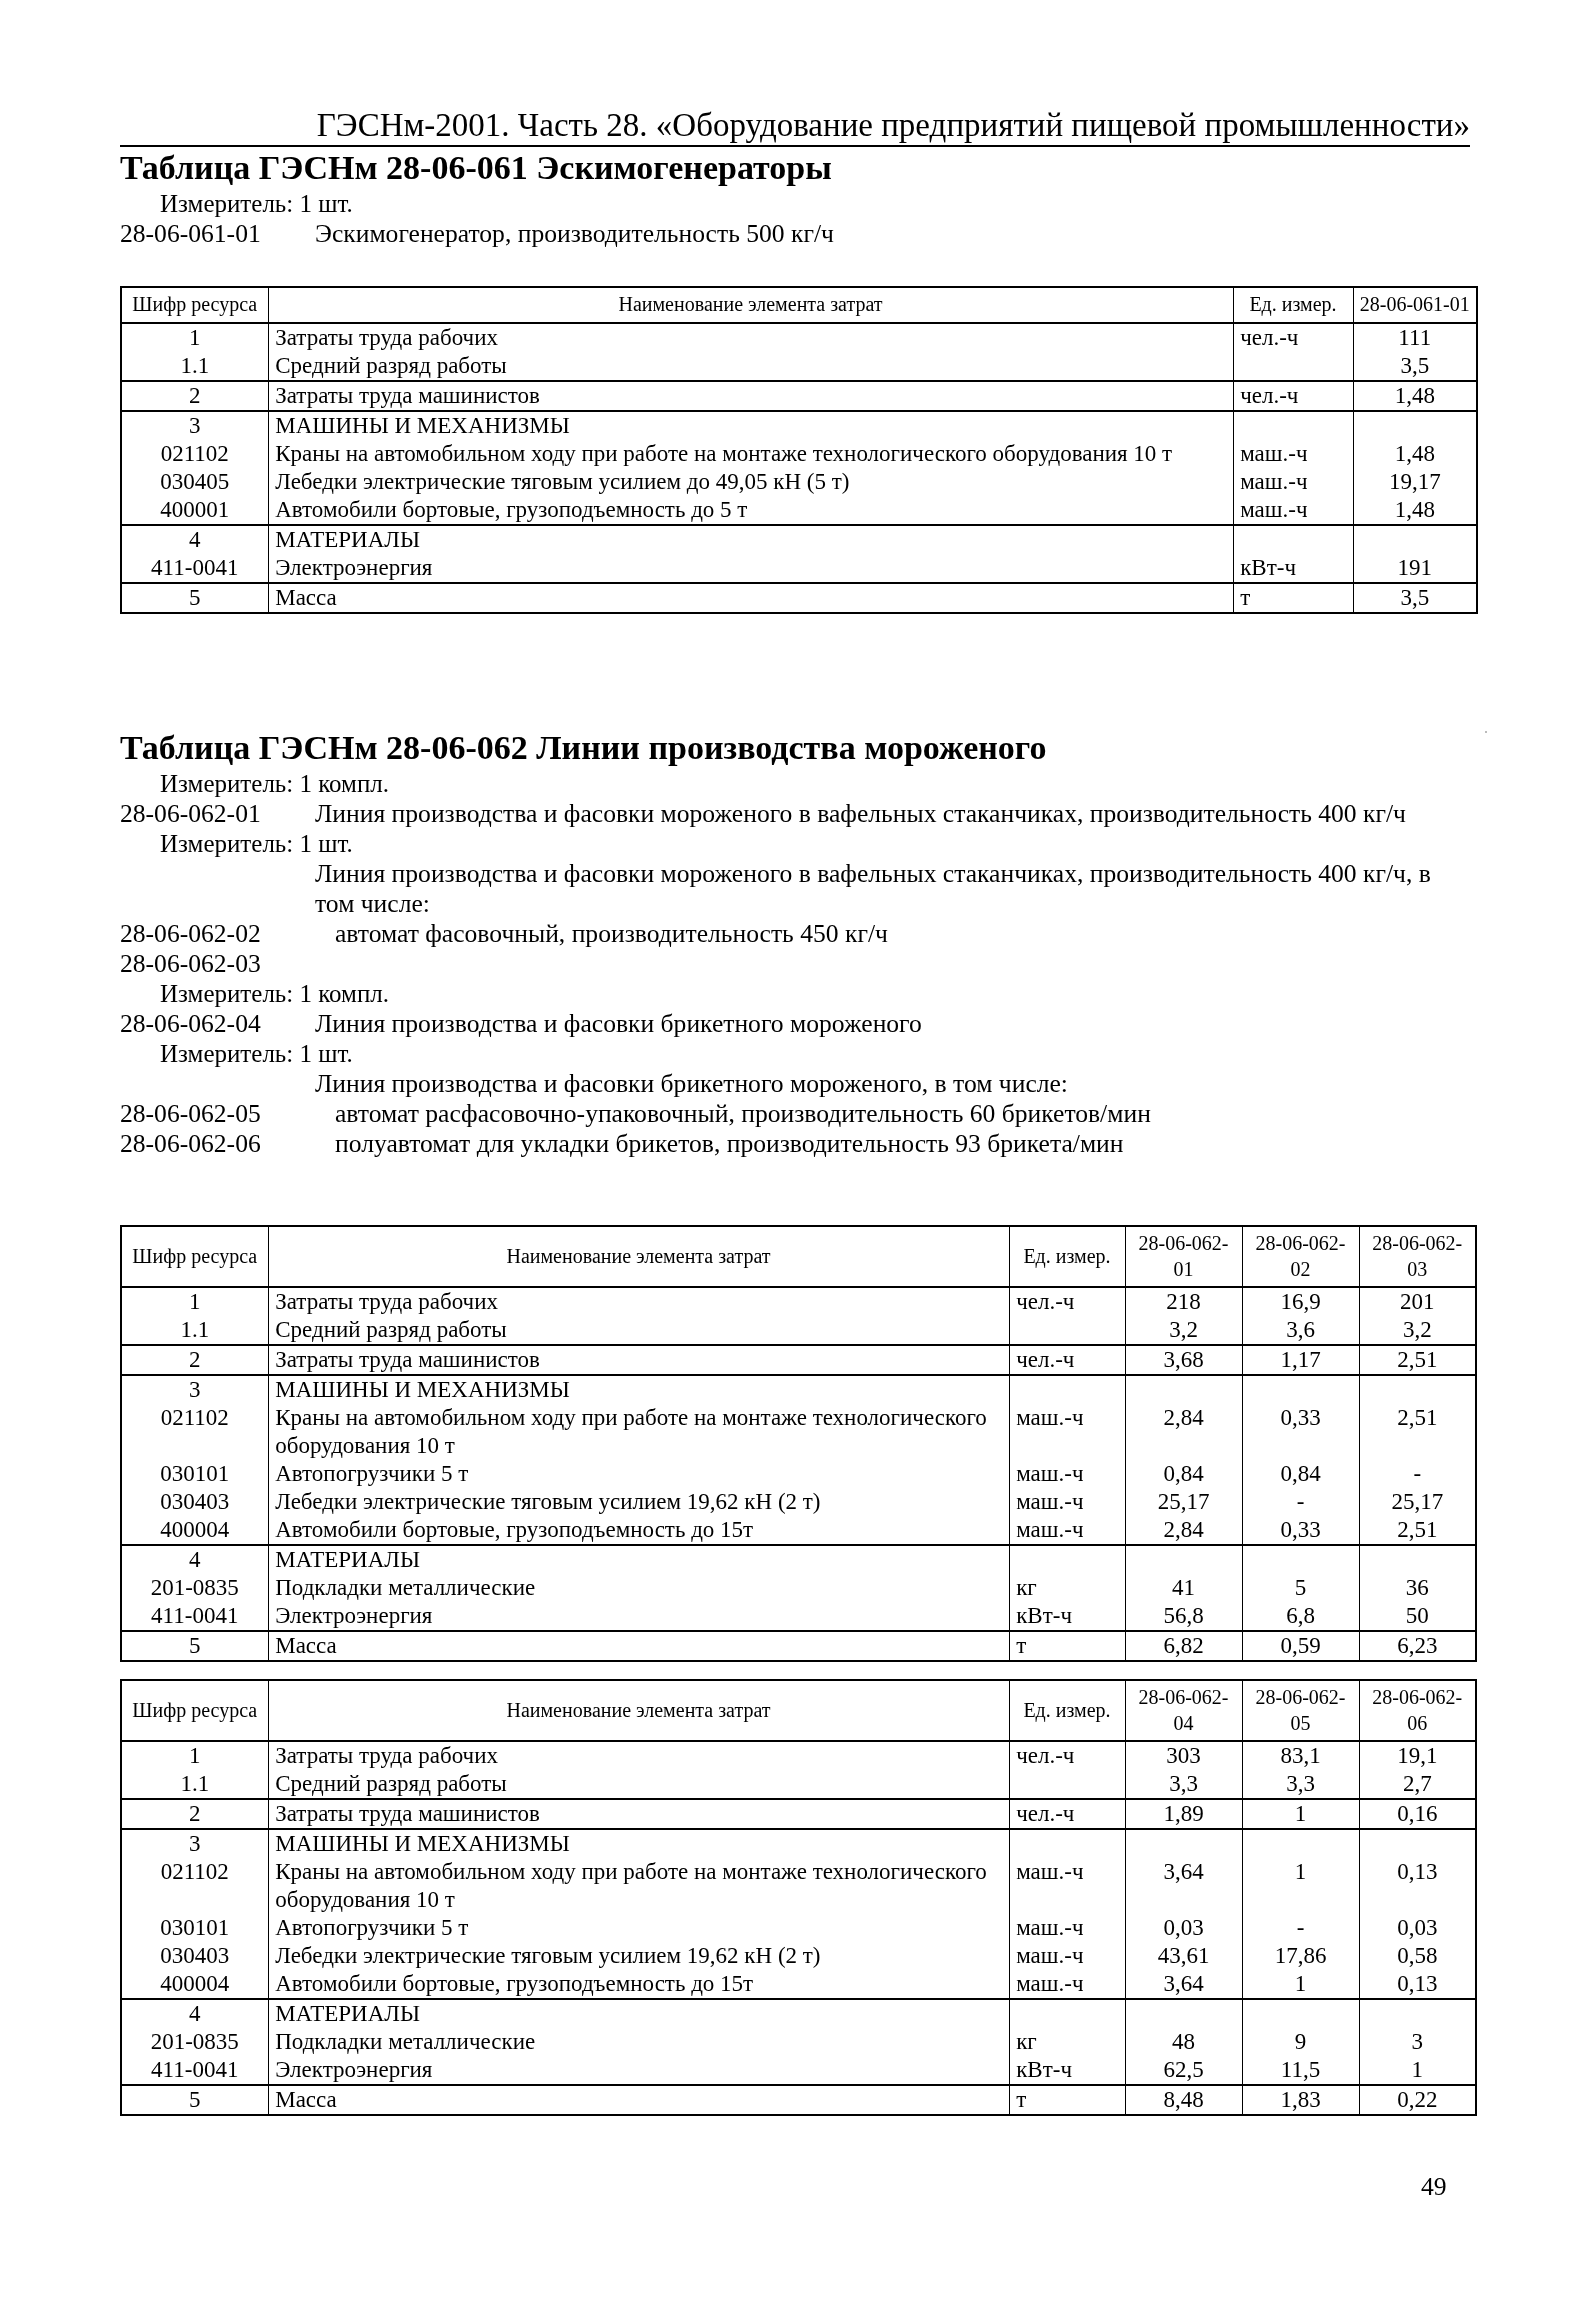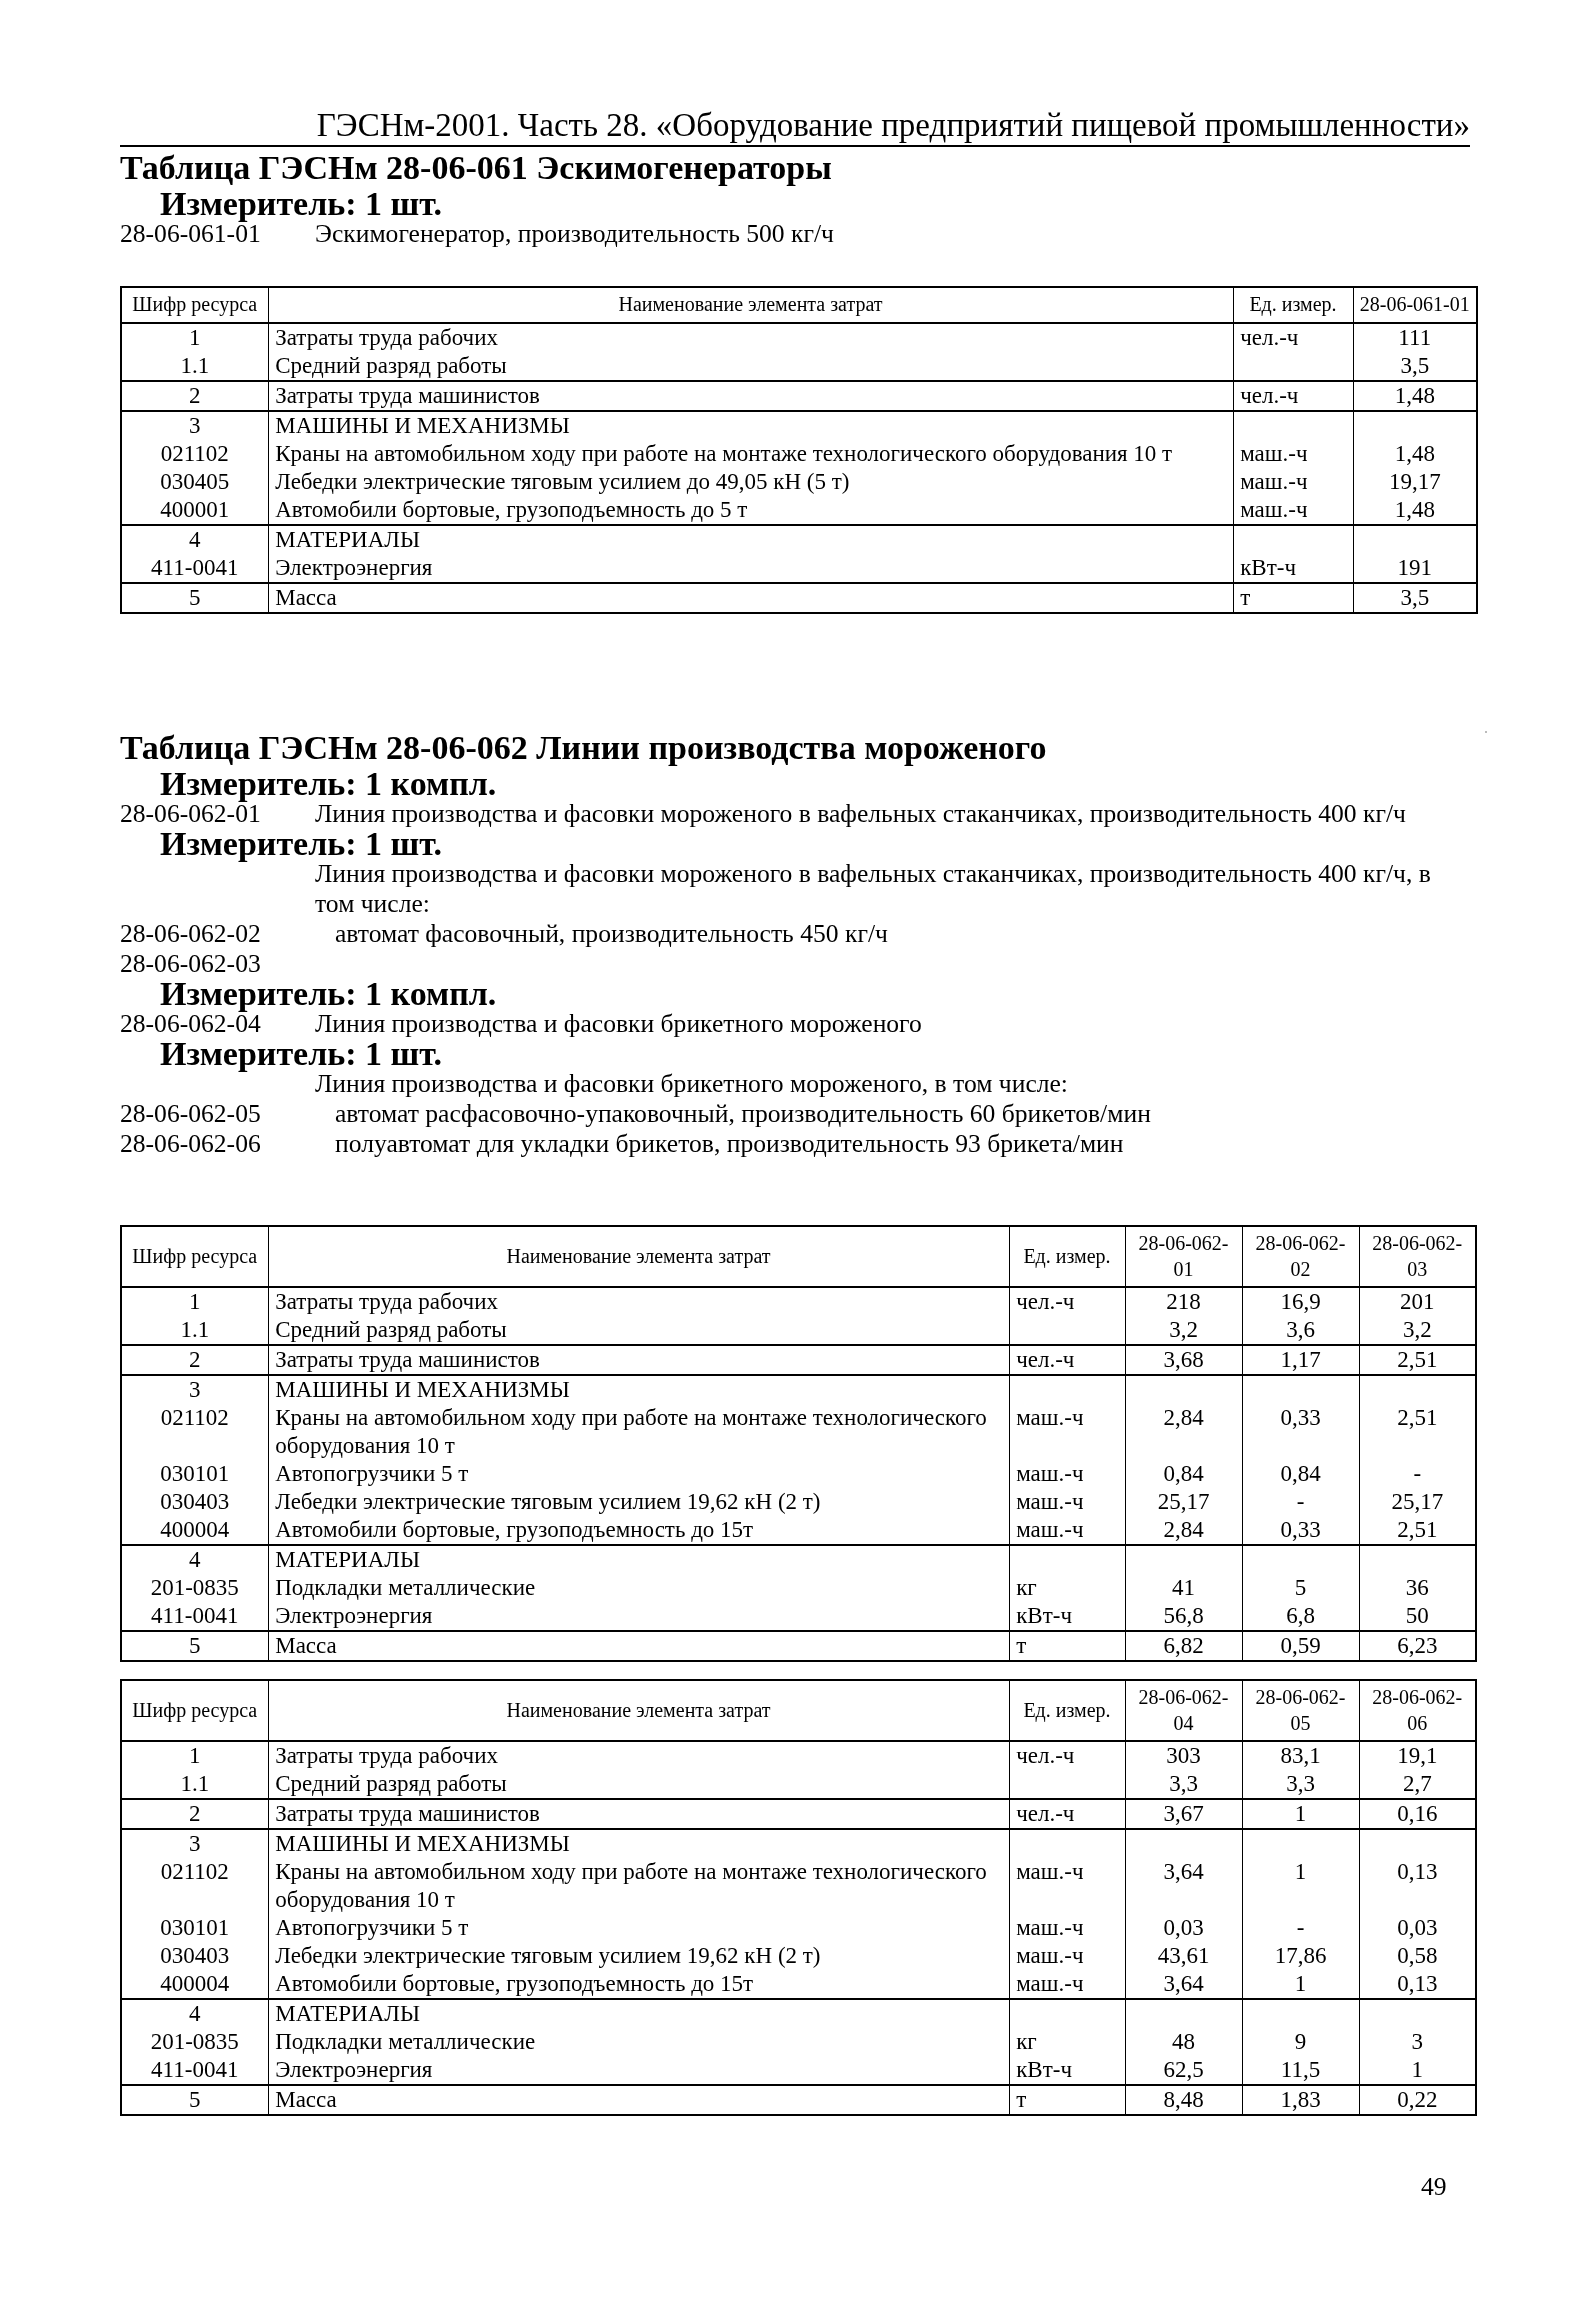--- a/index.html
+++ b/index.html
@@ -7,21 +7,21 @@
       width: 1591px; height: 2307px; position: relative; overflow: hidden;
       font-family: "Liberation Serif", "DejaVu Serif", serif; color: #000;
     }
     .running-header {
       position: absolute; left: 120px; top: 106px; width: 1350px;
       text-align: right; font-size: 33px; line-height: 38px;
       border-bottom: 2.7px solid #000; padding-bottom: 1.3px;
     }
     .section { position: absolute; left: 120px; width: 1350px; }
     .sec-title { font-weight: bold; font-size: 34px; line-height: 43px; margin: 0; }
-    .meas { font-weight: bold; font-size: 34px; line-height: 30px; padding-left: 40px; }
+    .meas { font-weight: normal; font-size: 25px; line-height: 30px; padding-left: 40px; }
     .item { display: flex; font-size: 25.6px; line-height: 30px; }
     .item .code { width: 195px; flex: none; }
     .item .desc { flex: 1; padding-right: 13.5px; }
     .item.sub .desc { padding-left: 20px; }
     .item.indent { padding-left: 195px; }
 
     table.norm {
       border-collapse: collapse; width: 1355px; table-layout: fixed;
       font-size: 23px; line-height: 28px; border: 2.7px solid #000;
     }
@@ -343,21 +343,21 @@
           <td class="c-val">3,3</td>
           <td class="c-val">3,3</td>
           <td class="c-val">2,7</td>
         </tr>
       </tbody>
       <tbody class="grp">
         <tr>
           <td class="c-code bold">2</td>
           <td>Затраты труда машинистов</td>
           <td class="c-unit">чел.-ч</td>
-          <td class="c-val">3,67</td>
+          <td class="c-val">1,89</td>
           <td class="c-val">1</td>
           <td class="c-val">0,16</td>
         </tr>
       </tbody>
       <tbody class="grp">
         <tr>
           <td class="c-code bold">3</td>
           <td class="bold">МАШИНЫ И МЕХАНИЗМЫ</td>
           <td class="c-unit"></td>
           <td class="c-val"></td>

